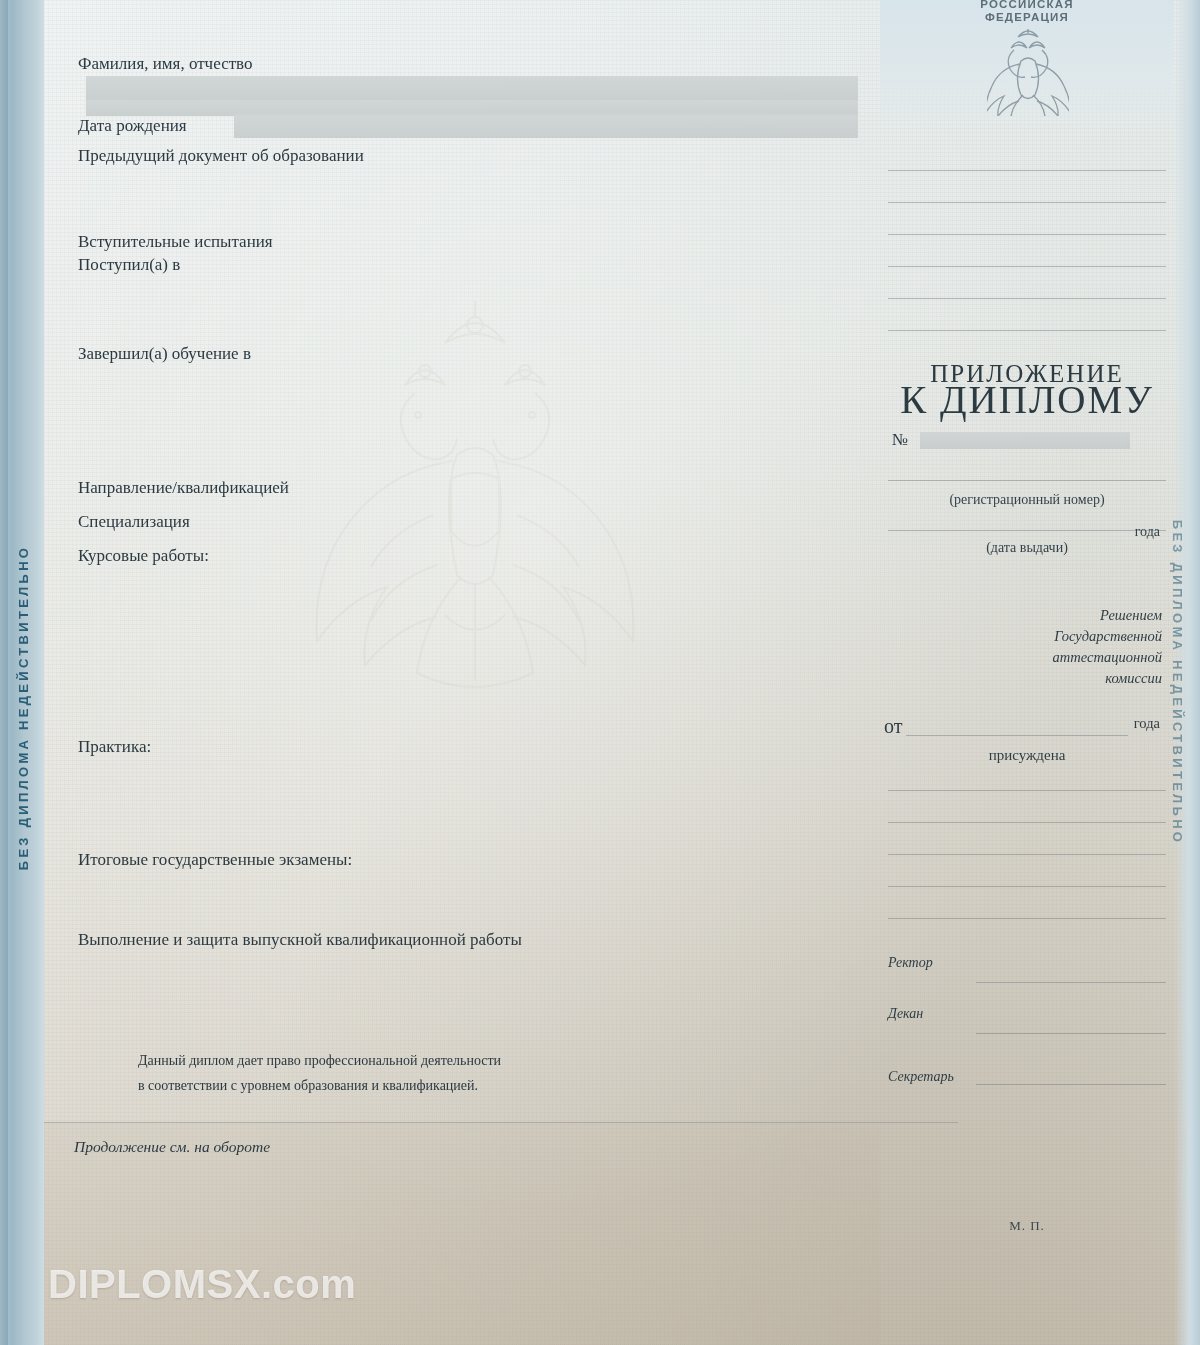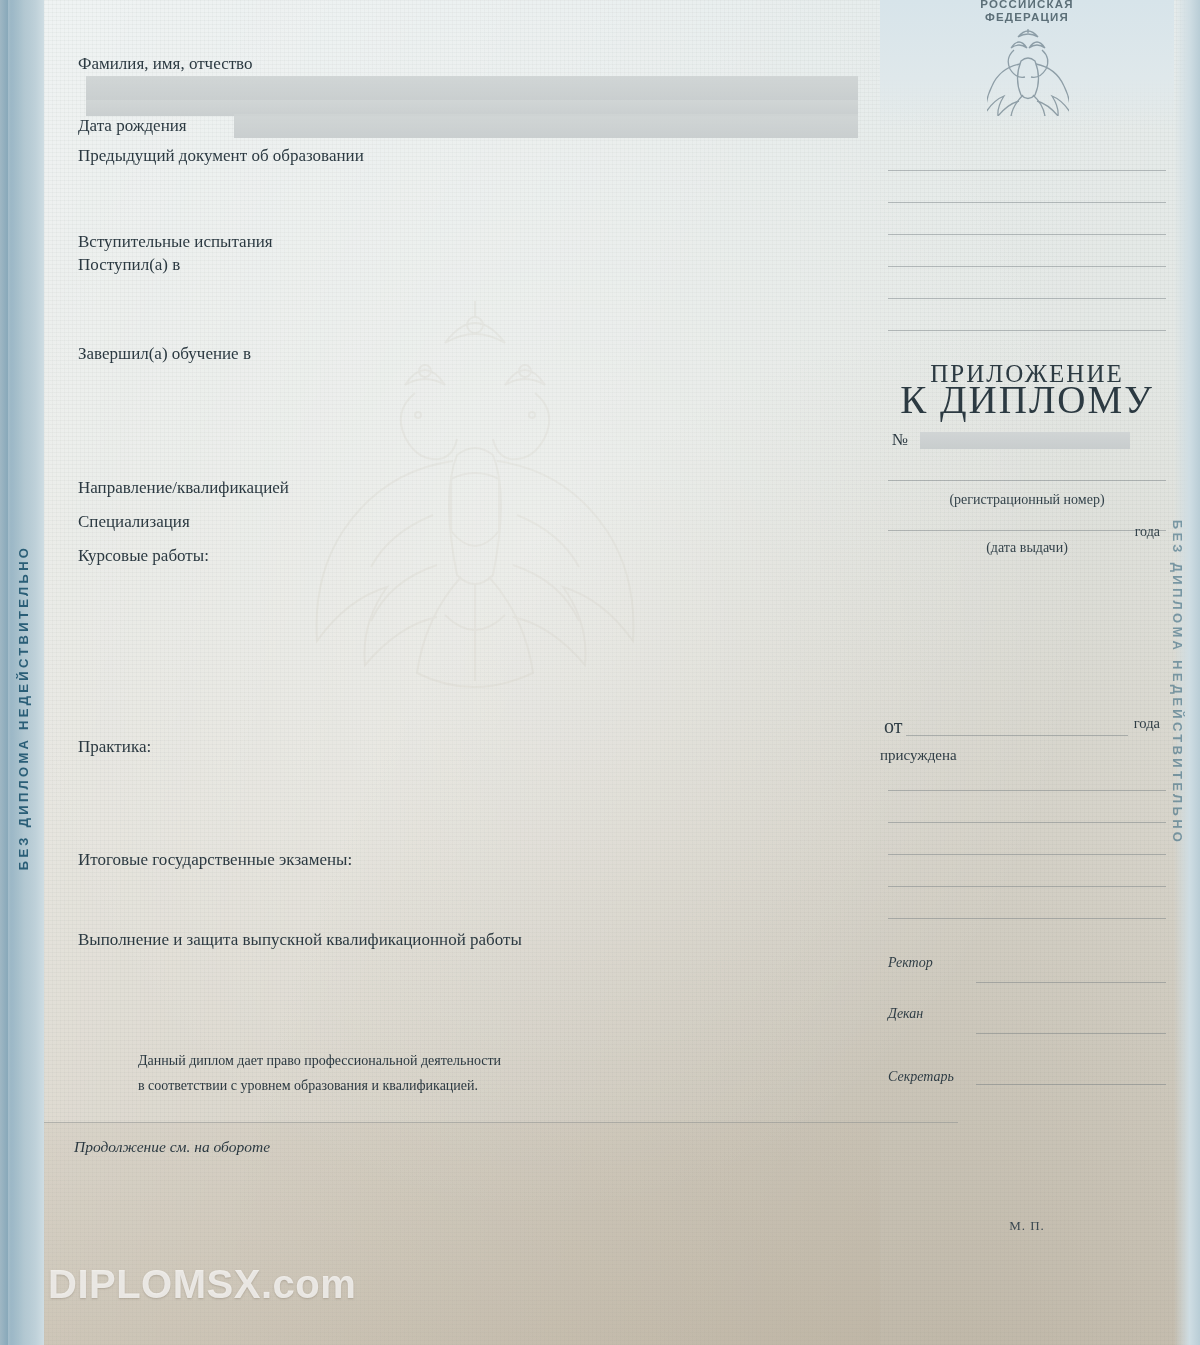--- a/index.html
+++ b/index.html
@@ -122,21 +122,21 @@
   #cap-date{top:540px;}
   #goda-1{position:absolute;right:14px;top:524px;font-size:14px;color:#33424a;}
 
   #decision{
     position:absolute;left:0;top:605px;width:282px;text-align:right;
     font-style:italic;font-size:14.5px;line-height:21px;color:#2f3d45;
   }
   #ot{position:absolute;left:4px;top:715px;font-size:20px;color:#2f3d45;}
   #goda-2{position:absolute;right:14px;top:715px;font-size:14.5px;color:#2f3d45;}
   #prisuzhdena{
-    position:absolute;left:0;top:747px;width:294px;
+    position:absolute;left:0;top:747px;width:294px;text-align:center;
     font-size:15px;color:#2f3d45;
   }
   .sign-label{
     position:absolute;left:8px;font-style:italic;font-size:14px;color:#2f3d45;
   }
   #mp{
     position:absolute;left:0;top:1218px;width:294px;text-align:center;
     font-size:13px;color:#3a4850;letter-spacing:1px;
   }
 
@@ -303,20 +303,26 @@
       <span id="num-redact"></span>
     </div>
 
     <div class="rline" style="top:480px;"></div>
     <div class="caption" id="cap-reg">(регистрационный номер)</div>
 
     <div class="rline" style="top:530px;"></div>
     <div id="goda-1">года</div>
     <div class="caption" id="cap-date">(дата выдачи)</div>
 
+    <div id="decision">
+      <div>Решением</div>
+      <div>Государственной</div>
+      <div>аттестационной</div>
+      <div>комиссии</div>
+    </div>
 
     <div class="rline" style="top:735px;left:26px;width:222px;"></div>
     <div id="ot">от</div>
     <div id="goda-2">года</div>
 
     <div id="prisuzhdena">присуждена</div>
 
     <div class="rline" style="top:790px;"></div>
     <div class="rline" style="top:822px;"></div>
     <div class="rline" style="top:854px;"></div>

